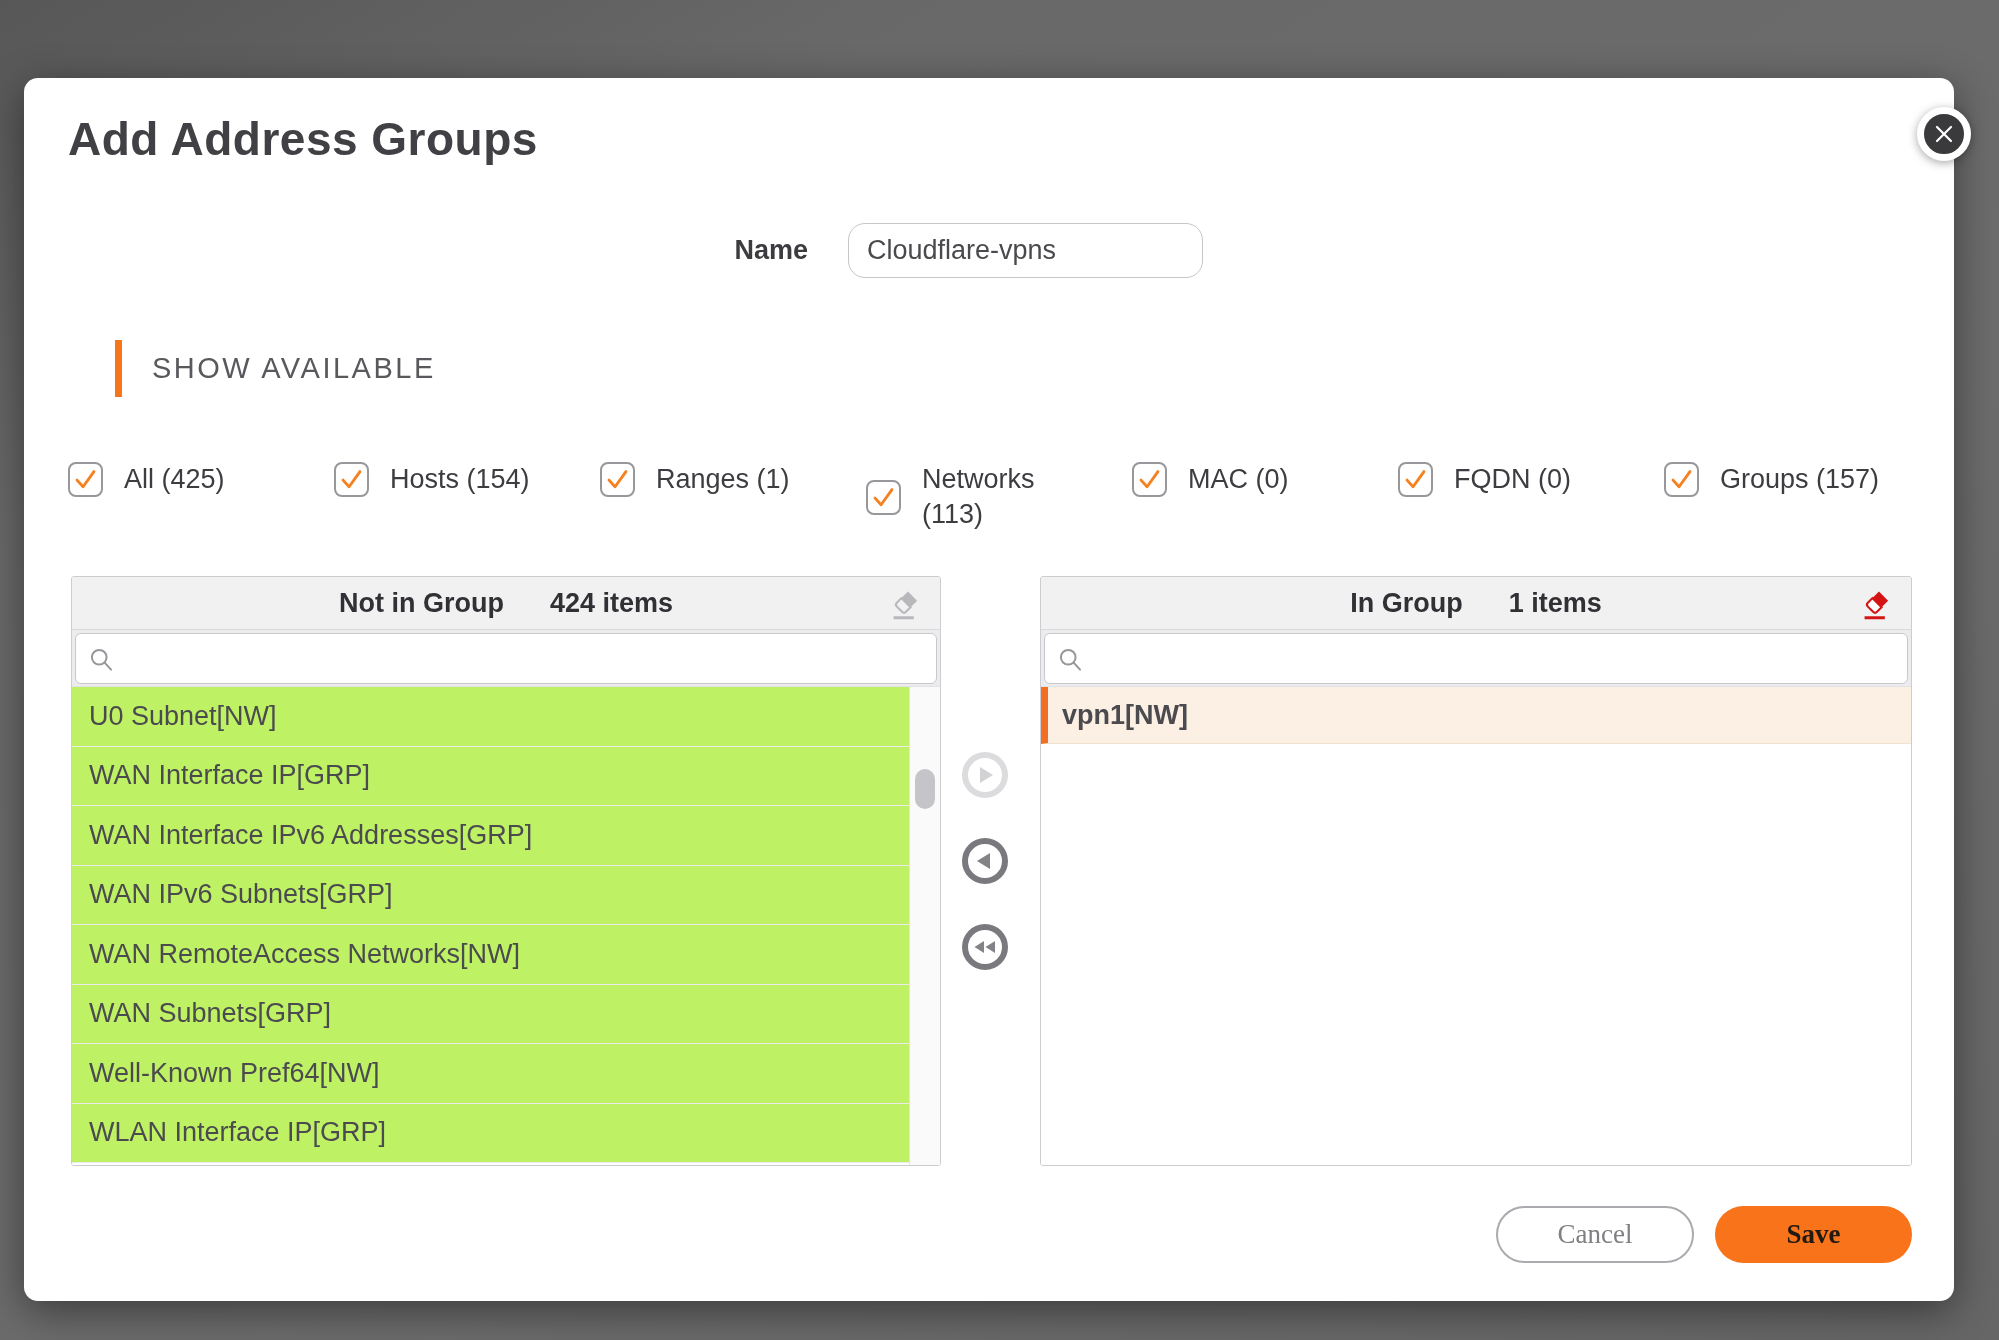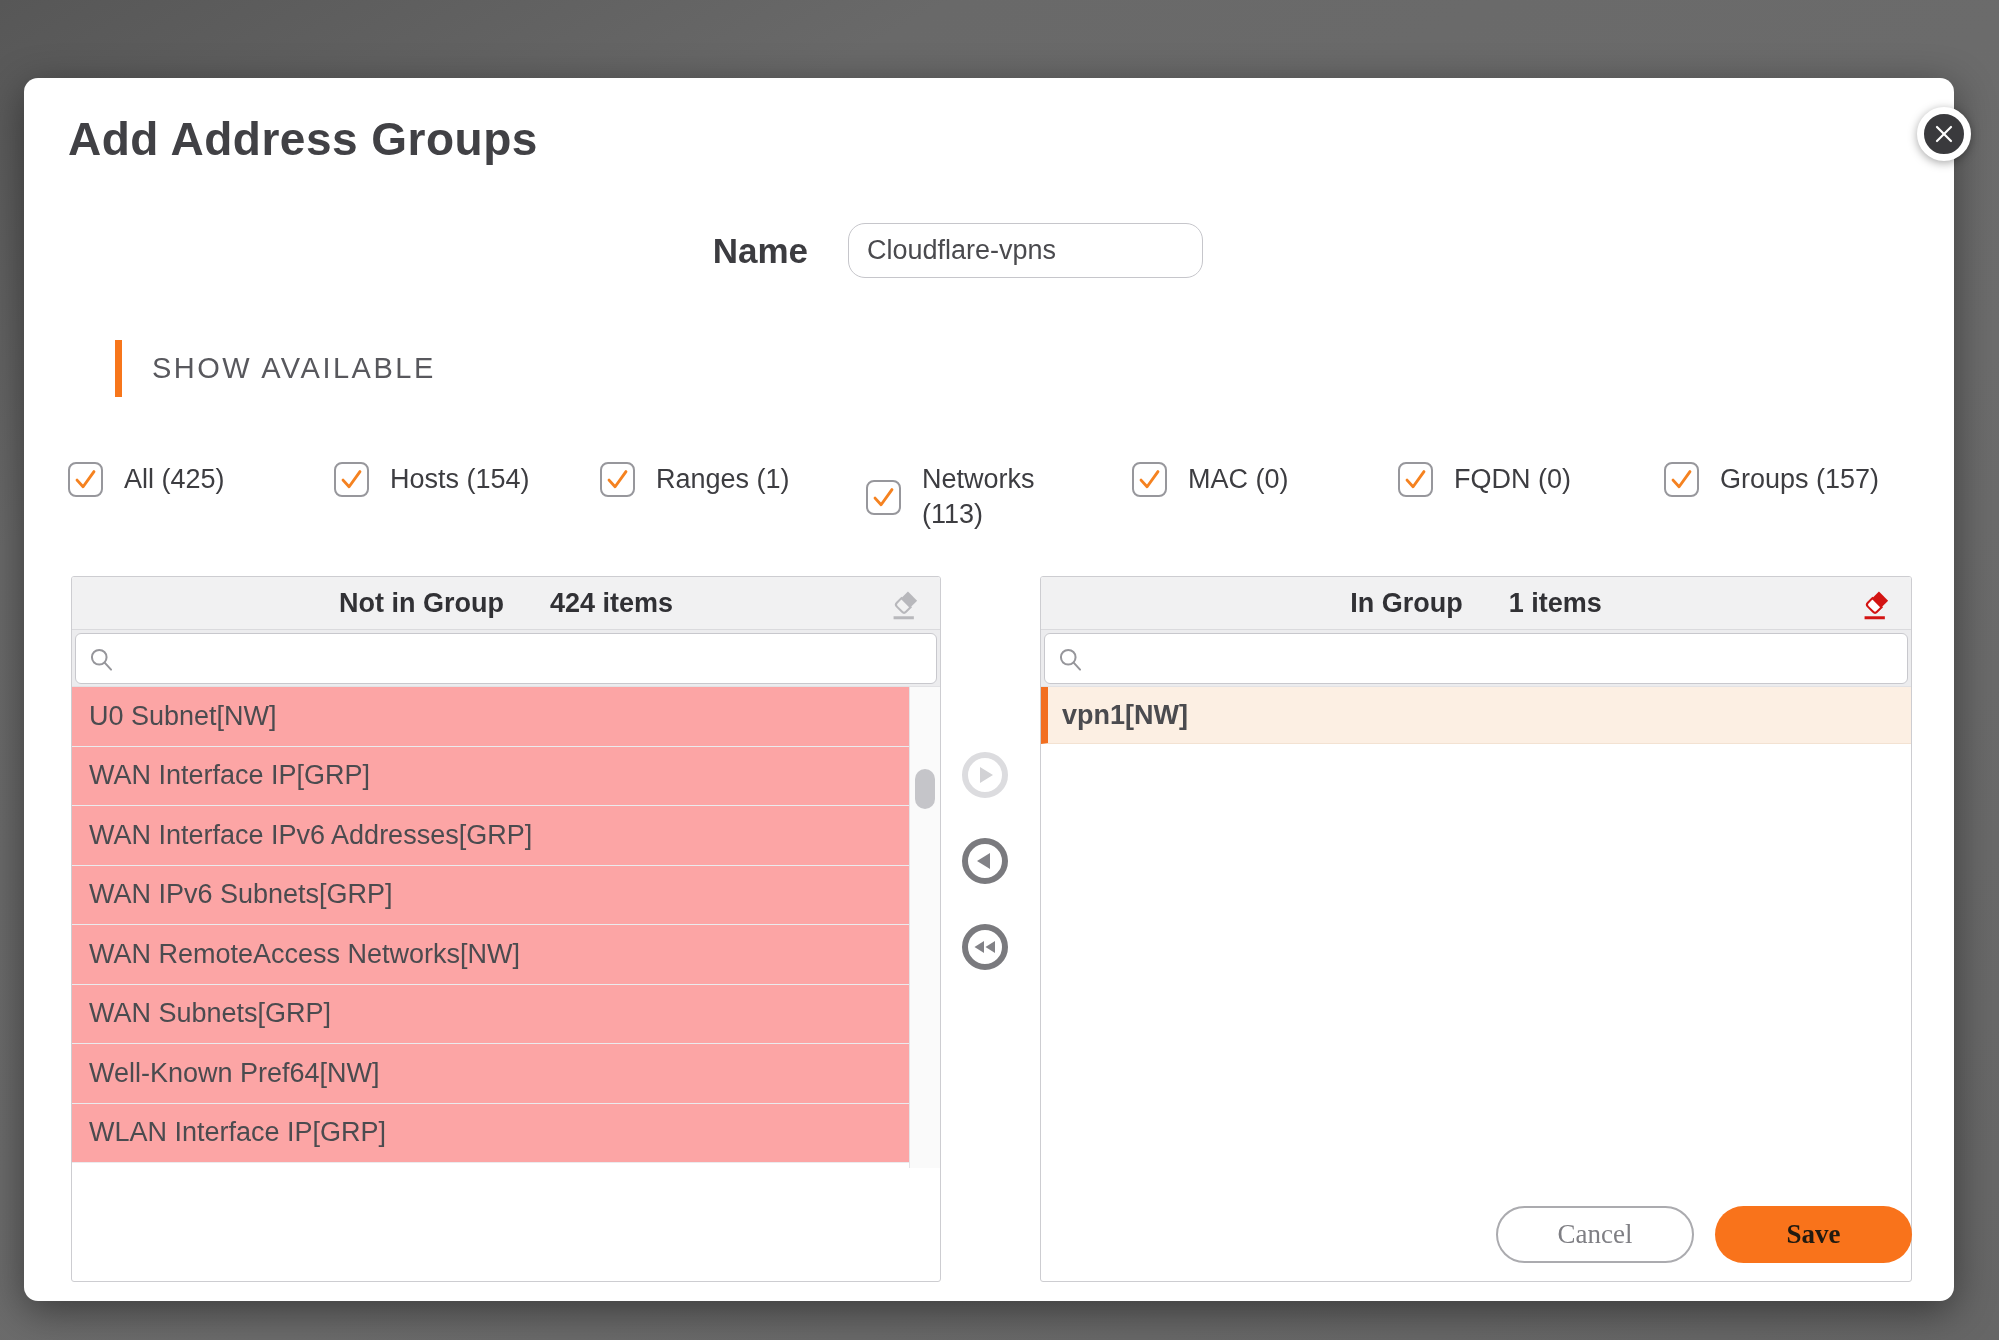--- a/index.html
+++ b/index.html
@@ -19,21 +19,21 @@
     font-size:46px;font-weight:600;color:#414145;letter-spacing:.5px;
   }
   .close-btn{
     position:absolute;left:1893px;top:29px;width:54px;height:54px;
     background:#3a3a3d;border:7px solid #ffffff;border-radius:50%;
     display:flex;align-items:center;justify-content:center;cursor:pointer;
     box-shadow:0 2px 10px rgba(0,0,0,.35);
   }
   .name-label{
     position:absolute;left:560px;top:145px;width:224px;height:55px;
-    line-height:55px;text-align:right;font-size:35px;font-weight:700;color:#3c3c40;
+    line-height:55px;text-align:right;font-size:27px;font-weight:700;color:#3c3c40;
   }
   .name-input{
     position:absolute;left:824px;top:145px;width:355px;height:55px;
     border:1px solid #c6c6cb;border-radius:17px;box-sizing:border-box;
     font-size:27px;color:#4a4a4e;padding:0 18px;outline:none;
     font-family:"Liberation Sans","DejaVu Sans",sans-serif;
   }
   .section-head{position:absolute;left:44px;top:262px;display:flex;align-items:center;padding-left:47px;}
   .section-bar{width:7px;height:57px;background:#f7761b;}
   .section-text{margin-left:30px;font-size:29px;color:#58585d;letter-spacing:2.5px;}
@@ -43,21 +43,21 @@
   }
   .filter-item{width:266px;display:flex;align-items:center;gap:21px;flex:none;}
   .filter-item:last-child{width:auto;}
   .checkbox{
     width:35px;height:35px;flex:none;background:#fff;
     border:2px solid #97979c;border-radius:8px;box-sizing:border-box;
     display:flex;align-items:center;justify-content:center;cursor:pointer;
   }
   .filter-label{font-size:27px;color:#3d3d41;max-width:180px;line-height:1.3;}
   .panel{
-    position:absolute;top:498px;height:706px;
+    position:absolute;top:498px;height:590px;
     border:1px solid #cdcdd1;border-radius:3px;background:#fff;
     box-sizing:border-box;overflow:hidden;
   }
   .panel.left{left:47px;width:870px;}
   .panel.right{left:1016px;width:872px;}
   .panel-header{
     position:relative;height:52px;background:#f1f1f2;border-bottom:1px solid #dadadd;
     display:flex;align-items:center;justify-content:center;gap:46px;
     font-size:27px;font-weight:700;color:#313135;
   }
@@ -72,21 +72,21 @@
   .search-box svg{position:absolute;left:12px;top:12px;}
   .search-input{
     position:absolute;left:48px;top:0;right:8px;height:49px;border:none;outline:none;
     font-size:26px;color:#4a4a4e;background:transparent;
     font-family:"Liberation Sans","DejaVu Sans",sans-serif;
   }
   .list{position:relative;height:481px;background:#fff;}
   .list-row{
     height:59.5px;box-sizing:border-box;border-bottom:1px solid #ebebee;
     display:flex;align-items:center;padding-left:17px;
-    font-size:27px;color:#4b4b4f;cursor:pointer;background:#fca5a5;
+    font-size:27px;color:#4b4b4f;cursor:pointer;background:#bef264;
   }
   .panel.left .list-row{width:calc(100% - 31px);}
   .in-row{
     height:57px;box-sizing:border-box;display:flex;align-items:center;
     padding-left:14px;font-size:27px;color:#4b4b4f;cursor:pointer;
     background:#fcefe3;border-left:7px solid #f26f21;border-bottom:1px solid #f3e2d2;font-weight:bold;
   }
   .scrollbar{
     position:absolute;right:0;top:0;width:31px;height:481px;
     background:#fafafa;border-left:1px solid #e4e4e7;box-sizing:border-box;

